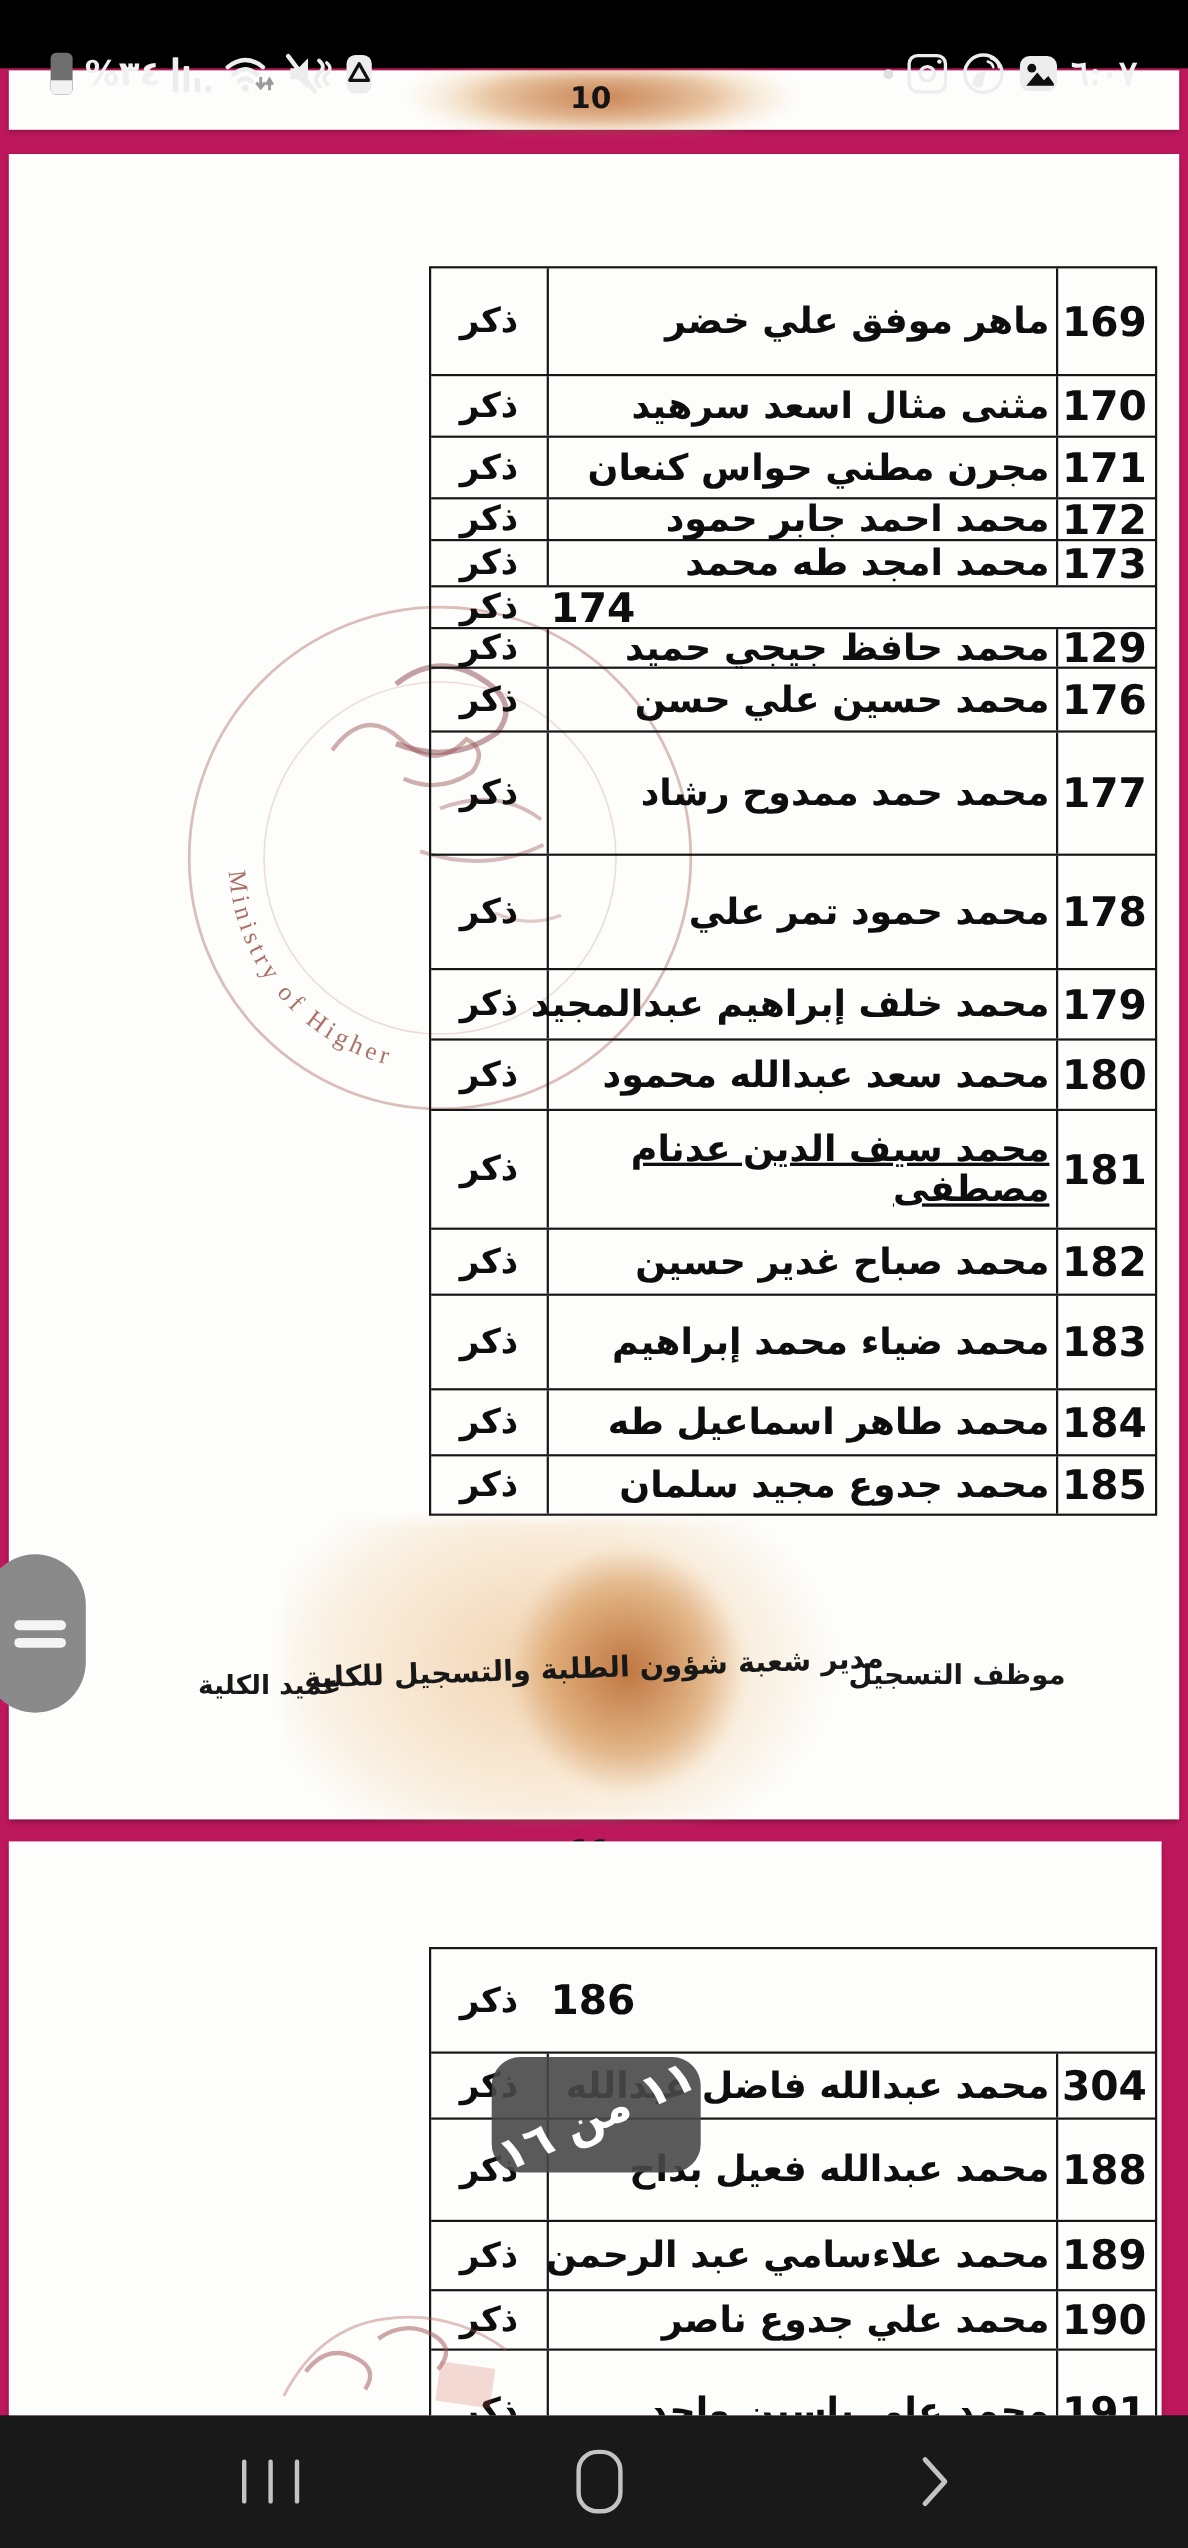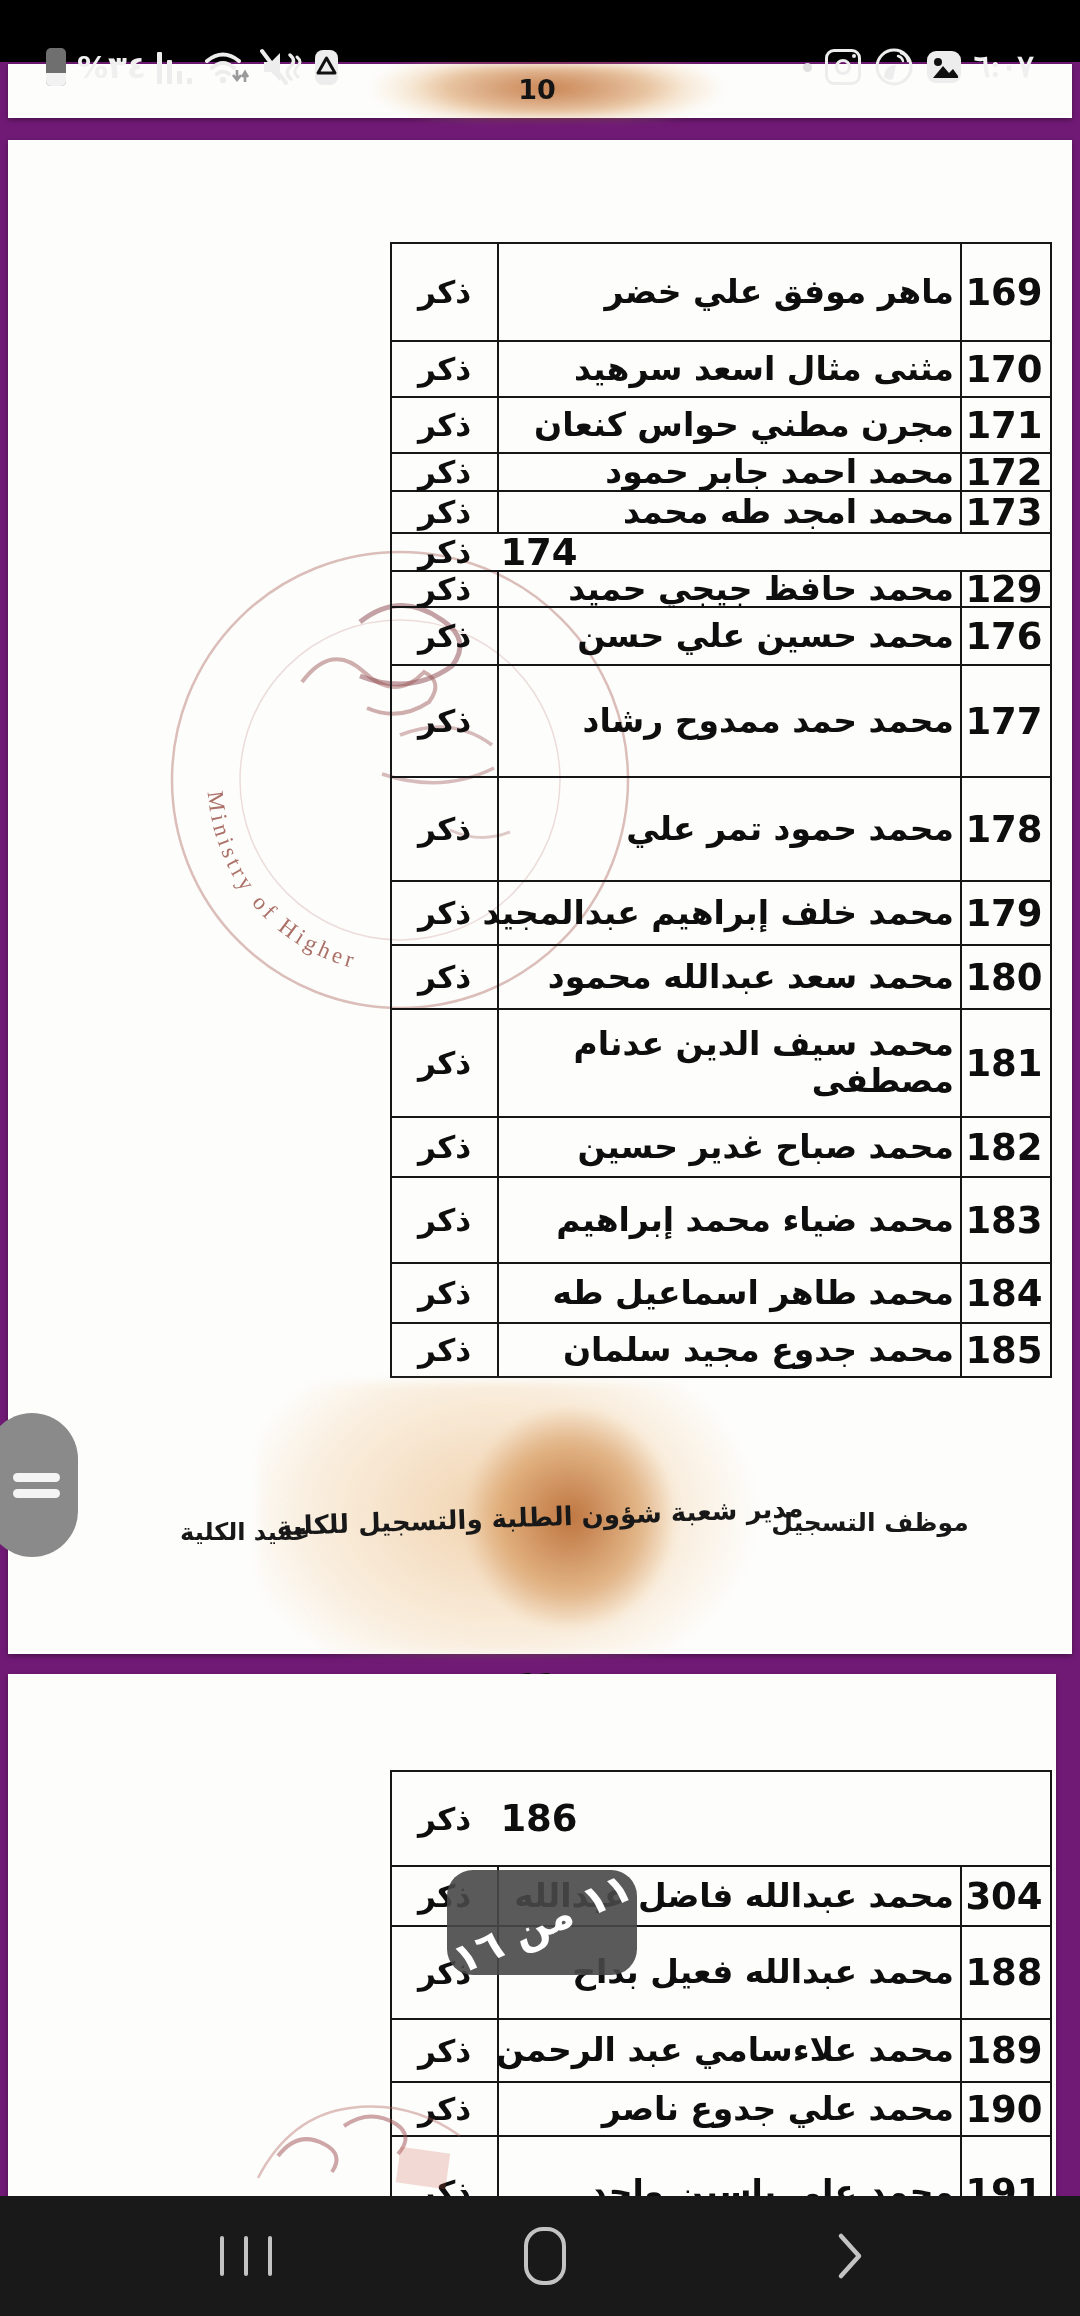--- a/index.html
+++ b/index.html
@@ -16,21 +16,21 @@
   .batt{width:20px;height:38px;border-radius:5px;background:#6f6f6f;position:relative;overflow:hidden;}
   .batt .lvl{position:absolute;left:0;right:0;bottom:0;height:13px;background:#f2f2f2;}
   .sigbars{display:flex;align-items:flex-end;gap:5px;height:34px;}
   .sigbars i{display:block;width:5px;background:#ededed;border-radius:1px;}
   .dot{width:9px;height:9px;border-radius:50%;background:#e0e0e0;}
   .ig{width:30px;height:30px;border:3px solid #ededed;border-radius:9px;position:relative;}
   .ig .c{position:absolute;left:7px;top:7px;width:10px;height:10px;border:3px solid #ededed;border-radius:50%;}
   .ig .d{position:absolute;right:2px;top:2px;width:4px;height:4px;background:#ededed;border-radius:50%;}
 
   
-  #viewer{left:0;top:62px;width:1080px;height:2134px;background:#701a75;z-index:1;}
+  #viewer{left:0;top:62px;width:1080px;height:2134px;background:#be185d;z-index:1;}
   .page{position:absolute;background:#fdfdfc;box-shadow:0 2px 5px rgba(0,0,0,0.35);}
   #page-above{left:8px;top:2px;width:1064px;height:54px;}
   #page-main{left:8px;top:78px;width:1064px;height:1514px;}
   #page-next{left:8px;top:1612px;width:1048px;height:522px;overflow:hidden;}
   .pagenum{position:absolute;transform:translateX(-50%);font-weight:bold;color:#141414;
            font-size:27px;font-family:"DejaVu Sans",sans-serif;}
 
   
   .stain{position:absolute;pointer-events:none;filter:blur(5px);}
   #stain-above{left:300px;top:0;width:520px;height:54px;
@@ -42,21 +42,21 @@
 
   
   .dtable{position:absolute;border:2px solid #161616;}
   .trow{display:flex;border-bottom:2px solid #161616;box-sizing:border-box;overflow:visible;}
   .trow:last-child{border-bottom:none;}
   .cell{display:flex;align-items:center;box-sizing:border-box;color:#0e0e0e;overflow:visible;}
   .cell.gender{width:105px;justify-content:center;font-size:31px;font-weight:bold;}
   .cell.name{width:465px;justify-content:flex-end;border-left:2px solid #161616;border-right:2px solid #161616;
              font-size:33px;font-weight:bold;padding-left:4px;}
   .cell.name span{direction:rtl;white-space:nowrap;text-align:right;padding-right:6px;line-height:1.12;}
-  .trow.wrap .cell.name span{white-space:normal;display:inline-block;width:430px;}
+  .trow.wrap .cell.name span{white-space:normal;display:inline-block;width:430px;text-decoration:underline;}
   .cell.num{width:84px;justify-content:center;font-size:37px;font-weight:bold;
             font-family:"DejaVu Sans",sans-serif;}
 
   
   .footer-label{position:absolute;transform:translateX(-50%);font-weight:bold;color:#181818;
                 direction:rtl;white-space:nowrap;}
 
   
   .stampsvg{position:absolute;pointer-events:none;}
 

